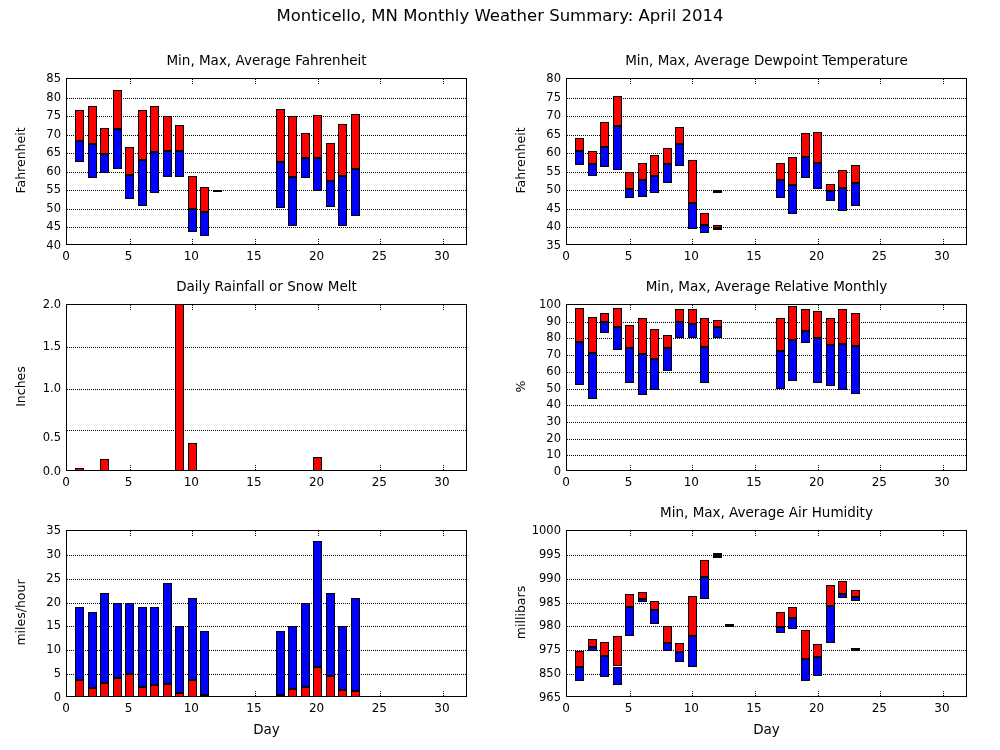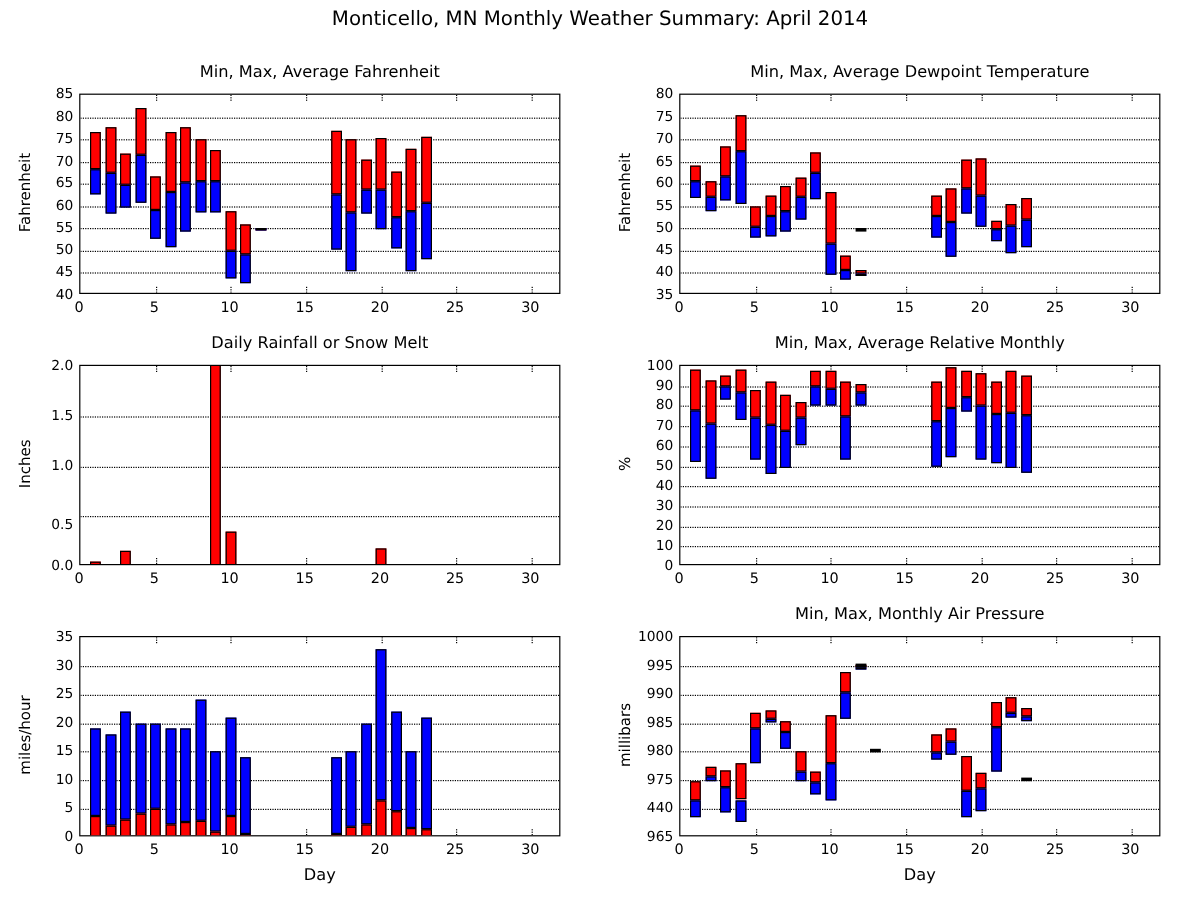--- a/index.html
+++ b/index.html
@@ -406,21 +406,21 @@
         <div class="xtick-label" style="left: 122.656px; top: 197px;">5</div>
         <div class="xtick-label" style="left: 185.312px; top: 197px;">10</div>
         <div class="xtick-label" style="left: 247.969px; top: 197px;">15</div>
         <div class="xtick-label" style="left: 310.625px; top: 197px;">20</div>
         <div class="xtick-label" style="left: 373.281px; top: 197px;">25</div>
         <div class="xtick-label" style="left: 435.938px; top: 197px;">30</div>
         <div class="ylabel" style="width: 167px; left: -69.5px; top: 100.5px;">miles/hour</div>
         <div class="xlabel" style="left: 60px; width: 401px; top: 217px;">Day</div>
       </div>
       <div class="panel" style="left: 506px; top: 504px; width: 463px; height: 237px;">
-        <div class="panel-title" style="left: 60px; width: 401px;">Min, Max, Monthly Air Pressure</div>
+        <div class="panel-title" style="left: 60px; width: 401px;">Min, Max, Average Air Humidity</div>
         <div class="plot" style="left: 60px; top: 26px; width: 401px; height: 167px;">
           <div class="gridline" style="top: 143.143px;"></div>
           <div class="gridline" style="top: 119.286px;"></div>
           <div class="gridline" style="top: 95.4286px;"></div>
           <div class="gridline" style="top: 71.5714px;"></div>
           <div class="gridline" style="top: 47.7143px;"></div>
           <div class="gridline" style="top: 23.8571px;"></div>
           <div class="xtickin" style="left: 62.6562px;"></div>
           <div class="xtickin bot" style="left: 62.6562px;"></div>
           <div class="xtickin" style="left: 125.312px;"></div>
@@ -469,21 +469,21 @@
           <div class="bar blue" style="left: 258.656px; width: 9px; top: 74.9114px; height: 36.74px;"></div>
           <div class="bar red" style="left: 271.188px; width: 9px; top: 50.1px; height: 12.8829px;"></div>
           <div class="bar blue" style="left: 271.188px; width: 9px; top: 62.9829px; height: 4.29429px;"></div>
           <div class="bar red" style="left: 283.719px; width: 9px; top: 59.1657px; height: 7.15714px;"></div>
           <div class="bar blue" style="left: 283.719px; width: 9px; top: 66.3229px; height: 3.81714px;"></div>
           <div class="bar flat" style="left: 145.875px; width: 9px; top: 22.3571px; height: 3px;"></div>
           <div class="bar flat" style="left: 158.406px; width: 9px; top: 93.4514px; height: 3px;"></div>
           <div class="bar flat" style="left: 283.719px; width: 9px; top: 116.831px; height: 3px;"></div>
         </div>
         <div class="ytick-label" style="left: 0px; width: 55px; top: 193px;">965</div>
-        <div class="ytick-label" style="left: 0px; width: 55px; top: 169.143px;">440</div>
+        <div class="ytick-label" style="left: 0px; width: 55px; top: 169.143px;">850</div>
         <div class="ytick-label" style="left: 0px; width: 55px; top: 145.286px;">975</div>
         <div class="ytick-label" style="left: 0px; width: 55px; top: 121.429px;">980</div>
         <div class="ytick-label" style="left: 0px; width: 55px; top: 97.5714px;">985</div>
         <div class="ytick-label" style="left: 0px; width: 55px; top: 73.7143px;">990</div>
         <div class="ytick-label" style="left: 0px; width: 55px; top: 49.8571px;">995</div>
         <div class="ytick-label" style="left: 0px; width: 55px; top: 26px;">1000</div>
         <div class="xtick-label" style="left: 60px; top: 197px;">0</div>
         <div class="xtick-label" style="left: 122.656px; top: 197px;">5</div>
         <div class="xtick-label" style="left: 185.312px; top: 197px;">10</div>
         <div class="xtick-label" style="left: 247.969px; top: 197px;">15</div>

